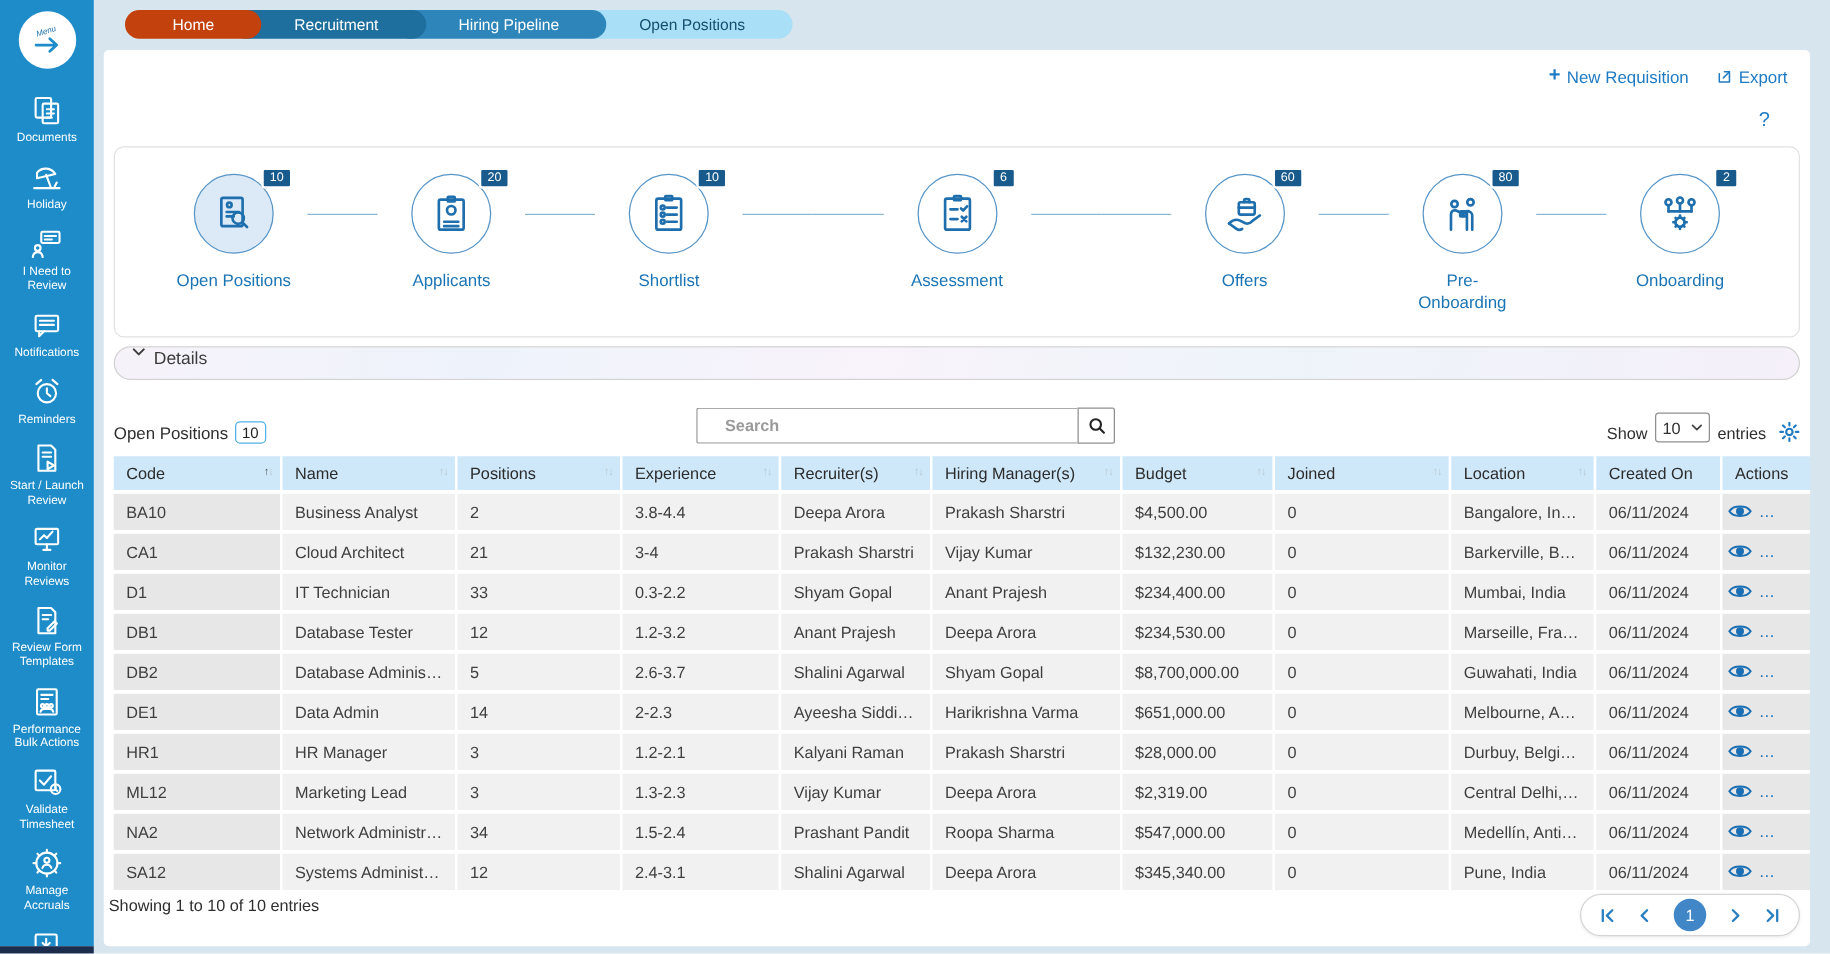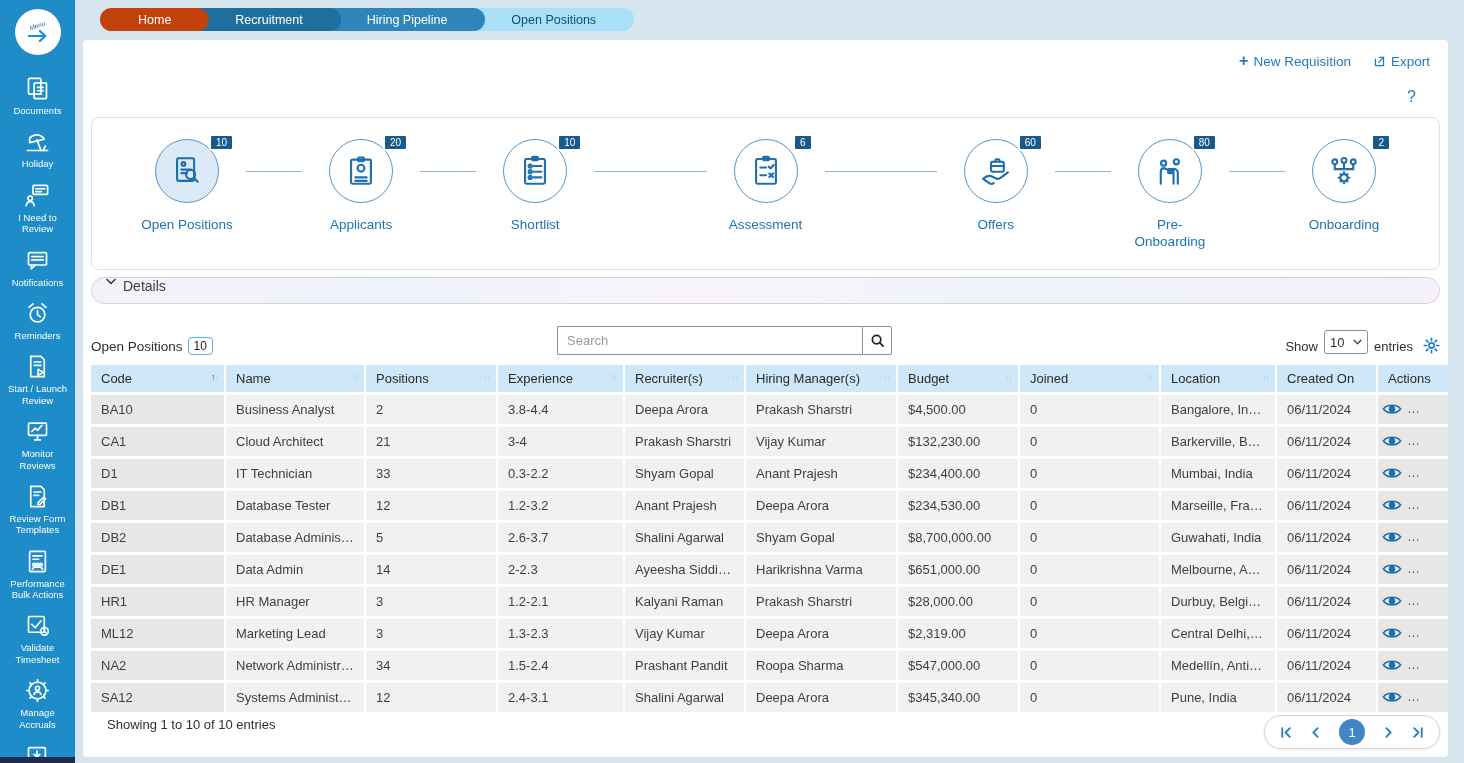--- a/index.html
+++ b/index.html
@@ -50,21 +50,21 @@
   
   .details-bar { position:absolute; top:237px; left:8px; right:8px; height:27px; border:1px solid #d2d2d2; border-radius:14px; display:flex; align-items:flex-start; padding:0 14px; gap:7px; cursor:pointer; font-size:14px; color:#3c3c3c;
     background:linear-gradient(100deg,#f6f2fa 0%,#eef3fb 22%,#f9f3fb 45%,#eef4fa 68%,#f5f0fa 100%); }
   .details-chev { width:10px; height:7px; color:#3c3c3c; }
 
   
   .toolbar { position:absolute; top:286px; left:8px; right:8px; height:32px; display:flex; align-items:flex-end; }
   .tbl-title { font-size:13.5px; color:#2f2f2f; margin-bottom:3px; display:flex; align-items:center; gap:5px; }
   .title-badge { border:1px solid #53b1e6; border-radius:4px; padding:0 5px; font-size:12px; color:#222; background:#fff; line-height:16px; }
   .search-wrap { position:absolute; left:466px; top:0; display:flex; }
-  .search-input { width:305px; height:29px; border:1px solid #8f8f8f; border-right:none; border-radius:2px 0 0 2px; padding:0 9px; font-size:13px; font-family:inherit; color:#333; outline:none; }
+  .search-input { width:305px; height:29px; border:1px solid #8f8f8f; border-right:none; border-radius:2px 0 0 2px; padding:0 22px; font-size:13px; font-family:inherit; color:#333; outline:none;font-weight:bold; }
   .search-input::placeholder { color:#9a9a9a; }
   .search-btn { width:30px; height:29px; border:1px solid #8f8f8f; background:#fff; border-radius:0 2px 2px 0; cursor:pointer; display:flex; align-items:center; justify-content:center; }
   .search-btn .icon { width:15px; height:15px; color:#222; }
   .show-wrap { margin-left:auto; display:flex; align-items:flex-end; gap:6px; margin-bottom:4px; font-size:13px; color:#2f2f2f; }
   .select-box { width:44px; height:24px; border:1px solid #8f8f8f; border-radius:3px; display:flex; align-items:center; justify-content:space-between; padding:0 5px; font-size:13px; cursor:pointer; background:#fff; }
   .select-box .icon { width:9px; height:6px; color:#444; }
   .gear-btn { width:17px; height:17px; color:#1f7ac4; border:none; background:none; cursor:pointer; padding:0; margin-left:4px; }
   .gear-btn .icon { width:17px; height:17px; }
 
   
@@ -75,21 +75,21 @@
   .tbl td.col-code, .tbl td.col-actions { background:#e8e7e7; }
   .tbl td.col-actions { text-align:center; padding:2px 4px; }
   .sort { position:absolute; right:6px; top:7px; font-size:9px; letter-spacing:-1px; }
   .sort i { font-style:normal; color:#b9c6cf; }
   .sort i.on { color:#555; }
   .eye-btn { background:none; border:none; cursor:pointer; color:#1a6fb5; width:20px; height:15px; vertical-align:middle; padding:0; margin-right:5px; }
   .more-btn { background:#f6f6f6; border:1.5px solid #1a6fb5; border-radius:5px; color:#1a6fb5; font-size:11px; font-family:inherit; cursor:pointer; display:inline-flex; align-items:center; gap:3px; padding:2px 5px; vertical-align:middle; }
   .more-btn .icon { width:8px; height:8px; }
 
   
-  .tfooter { position:absolute; left:24px; right:8px; bottom:8px; display:flex; align-items:center; justify-content:space-between; }
+  .tfooter { position:absolute; left:4px; right:8px; bottom:8px; display:flex; align-items:center; justify-content:space-between; }
   .showing { font-size:13px; color:#2f2f2f; align-self:flex-start; margin-top:2px; }
   .pager { display:flex; align-items:center; gap:17px; border:1px solid #d5d5d5; border-radius:17px; padding:3px 14px; background:#fff; box-shadow:0 1px 3px rgba(0,0,0,0.08); }
   .pg-btn { background:none; border:none; cursor:pointer; width:13px; height:13px; color:#2a7fc1; padding:0; }
   .pg-btn .icon { width:12px; height:12px; }
   .pg-current { width:26px; height:26px; border-radius:50%; background:#4186c6; color:#fff; font-size:13px; display:flex; align-items:center; justify-content:center; cursor:pointer; border:none; font-family:inherit; }
 </style>
 </head>
 <body>
 
 <div class="page">

